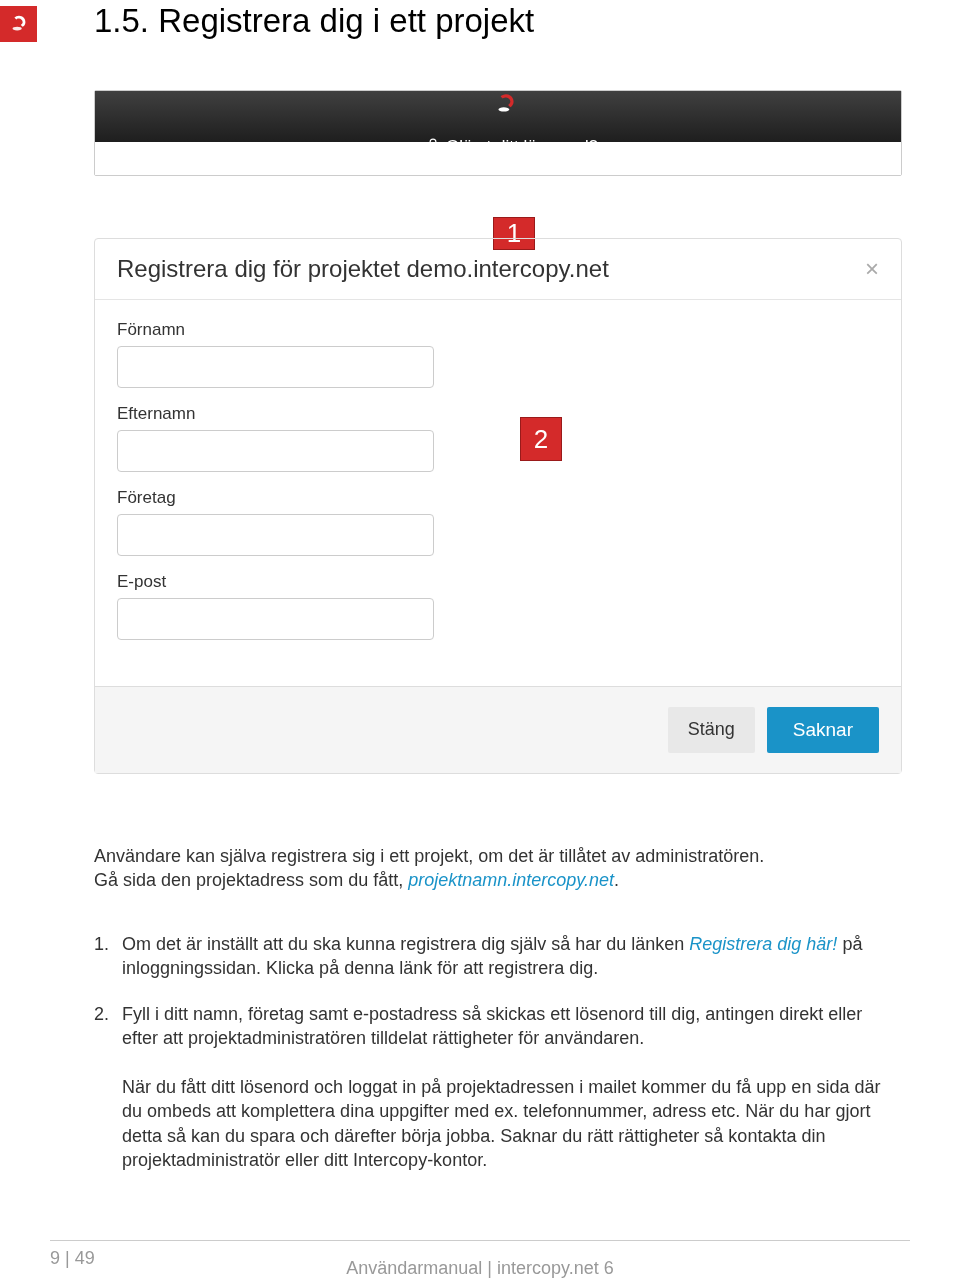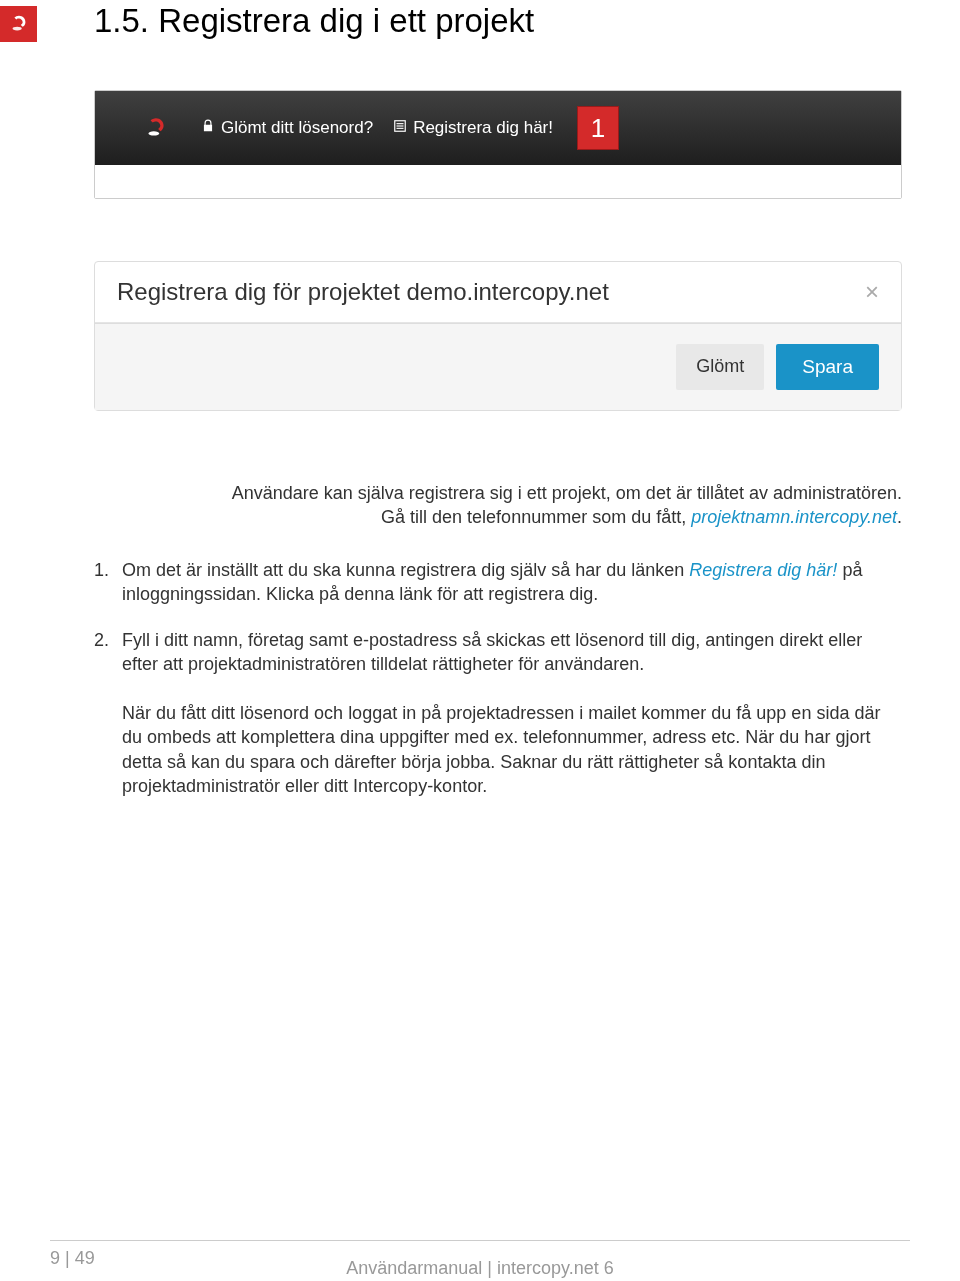--- a/index.html
+++ b/index.html
@@ -2,40 +2,40 @@
 <html><head>
   <meta charset="utf-8">
   <style>
     * { box-sizing: border-box; margin: 0; padding: 0; }
     body { font-family: "Segoe UI", Arial, sans-serif; width: 960px; height: 1281px; background: #fff; position: relative; color: #333; }
     .page-logo-tab { position: absolute; top: 6px; left: 0; width: 37px; height: 36px; background: #d42a2a; display: flex; align-items: center; justify-content: center; }
     .page-logo-tab svg { width: 22px; height: 22px; }
     .content { padding: 0 58px 0 94px; }
     .section-title { font-size: 33px; font-weight: 300; color: #000000; margin-top: 2px; margin-bottom: 50px; }
     .topbar-screenshot { border: 1px solid #ccc; border-radius: 2px; margin-bottom: 62px; }
-    .topbar { background: linear-gradient(#404040, #1e1e1e); height: 74px; display: flex; align-items: center; padding-left: 48px; gap: 20px; position: relative; }
+    .topbar { background: linear-gradient(#404040, #1e1e1e); height: 51px; display: flex; align-items: center; padding-left: 28px; gap: 20px; position: relative; flex-direction: column; }
     .topbar-logo { width: 26px; height: 26px; margin-right: 12px; }
     .topbar-link { color: #fff; font-size: 17px; display: flex; align-items: center; gap: 6px; }
     .callout-marker { background: #d42a2a; color: #fff; font-size: 26px; width: 42px; height: 44px; display: flex; align-items: center; justify-content: center; border: 1px solid #9a1a1a; }
     .topbar .callout-marker { margin-left: 4px; }
     .topbar-whitespace { background: #fff; height: 33px; }
     .dialog-screenshot { border: 1px solid #ddd; border-radius: 4px; margin-bottom: 70px; position: relative; }
     .dialog-header { padding: 16px 22px; border-bottom: 1px solid #e5e5e5; display: flex; justify-content: space-between; align-items: center; }
     .dialog-title { font-size: 24px; font-weight: 400; color: #333; }
     .dialog-close { color: #aaa; font-size: 24px; font-weight: 300; line-height: 1; }
     .dialog-body { padding: 20px 22px 30px; position: relative; }
     .form-group { margin-bottom: 16px; }
     .form-label { font-size: 17px; color: #333; display: block; margin-bottom: 6px; }
     .form-input { width: 317px; height: 42px; border: 1px solid #ccc; border-radius: 4px; font-size: 16px; padding: 0 10px; background: #fff; }
     .dialog-body .callout-marker { position: absolute; left: 425px; top: 117px; }
     .dialog-footer { background: #f5f5f5; border-top: 1px solid #ddd; padding: 20px 22px; display: flex; justify-content: flex-end; gap: 12px; }
     .btn-close { background: #e8e8e8; padding: 12px 20px; font-size: 18px; color: #333; border-radius: 2px; }
     .btn-save  { background: #1a93c8; color: #fff; padding: 12px 26px; font-size: 19px; border-radius: 2px; }
     .body-text { font-size: 18px; line-height: 1.35; color: #333; }
-    .intro { margin-bottom: 28px; text-align: right; }
+    .intro { margin-bottom: 39px; }
     .italic-link { color: #1a93c8; font-style: italic; }
     .numbered-list { list-style: none; }
     .numbered-list li { display: flex; gap: 14px; margin-bottom: 22px; }
     .list-num { min-width: 14px; }
     .footer { position: absolute; bottom: 12px; left: 0; right: 0; padding: 0 50px; display: flex; justify-content: space-between; align-items: center; color: #999; font-size: 18px; }
     .footer-rule { position: absolute; bottom: 40px; left: 50px; right: 50px; border-top: 1px solid #ccc; }
     .footer-center { position: absolute; left: 50%; transform: translateX(-50%); margin-top: 20px; }
   </style>
 </head>
 <body>
@@ -76,30 +76,49 @@
       <span class="callout-marker">1</span>
     </div>
     <div class="topbar-whitespace"></div>
   </div>
 
   <div class="dialog-screenshot">
     <div class="dialog-header">
       <span class="dialog-title">Registrera dig för projektet demo.intercopy.net</span>
       <span class="dialog-close">×</span>
     </div>
+    <div class="dialog-body">
+      <div class="form-group">
+        <label class="form-label">Förnamn</label>
+        <input class="form-input" style="">
+      </div>
+      <div class="form-group">
+        <label class="form-label">Efternamn</label>
+        <input class="form-input" style="">
+      </div>
+      <div class="form-group">
+        <label class="form-label">Företag</label>
+        <input class="form-input" style="">
+      </div>
+      <div class="form-group">
+        <label class="form-label">E-post</label>
+        <input class="form-input" style="">
+      </div>
+      <span class="callout-marker">2</span>
+    </div>
     <div class="dialog-footer">
-      <span class="btn-close">Glömt</span>
-      <span class="btn-save">Spara</span>
+      <span class="btn-close">Stäng</span>
+      <span class="btn-save">Saknar</span>
     </div>
   </div>
 
   <div class="body-text">
     <p class="intro">
       <span>Användare kan själva registrera sig i ett projekt, om det är tillåtet av administratören.</span><br>
-      <span>Gå till den telefonnummer som du fått, </span><span class="italic-link">projektnamn.intercopy.net</span><span>.</span>
+      <span>Gå sida den projektadress som du fått, </span><span class="italic-link">projektnamn.intercopy.net</span><span>.</span>
     </p>
     <ol class="numbered-list">
       <li>
         <span class="list-num">1.</span>
         <span>
           <span>Om det är inställt att du ska kunna registrera dig själv så har du länken </span><span class="italic-link">Registrera dig här!</span><span> på inloggningssidan. Klicka på denna länk för att registrera dig.</span>
         </span>
       </li>
       <li>
         <span class="list-num">2.</span>

